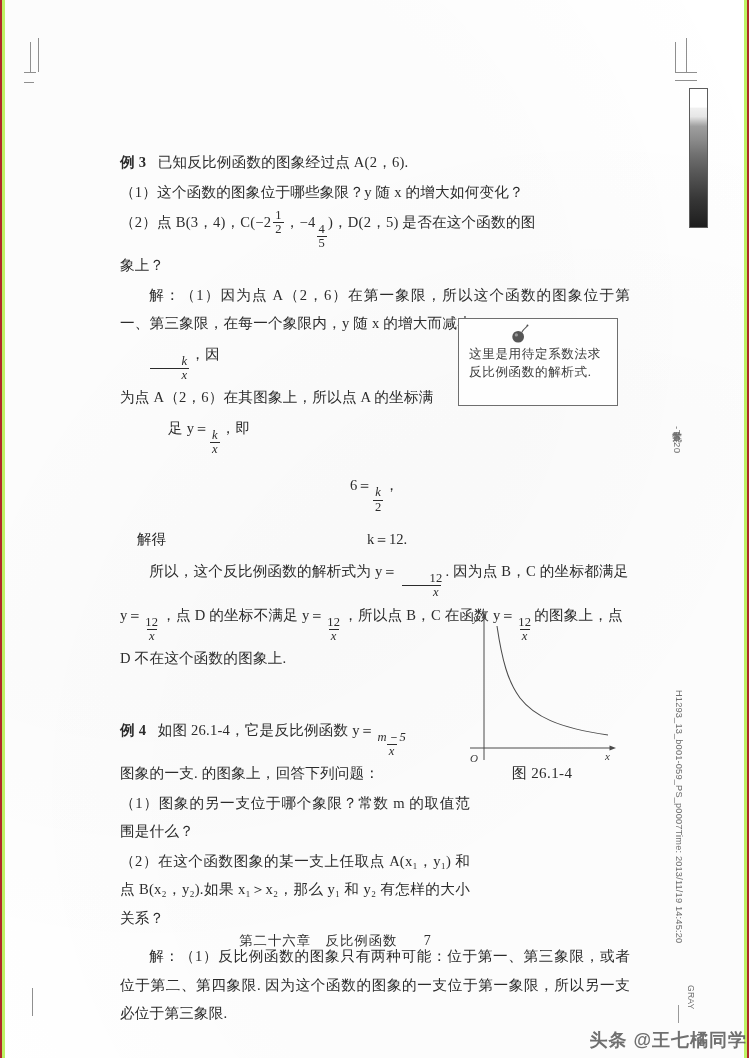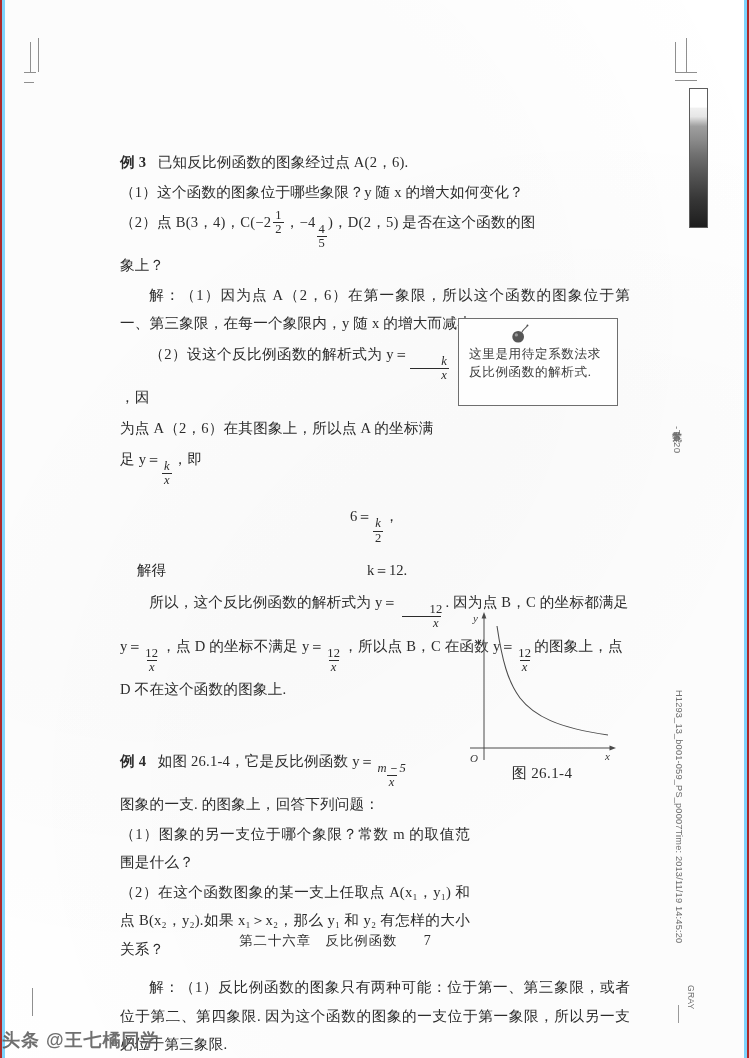--- a/index.html
+++ b/index.html
@@ -13,21 +13,21 @@
     position: relative;
     overflow: hidden;
     font-family: "Liberation Serif", "DejaVu Serif", serif;
     color: #2b2b2b;
   }
 
   
   #page {
     position: absolute;
     inset: 0;
-    background: #7dd3fc;
+    background: #bef264;
     border-left: 2px solid #b02a2a;
     border-right: 2px solid #b02a2a;
     box-sizing: border-box;
   }
   #paper {
     position: absolute;
     left: 3px; right: 3px; top: 0; bottom: 0;
     background: #ffffff;
     background-image:
       radial-gradient(circle at 20% 30%, rgba(0,0,0,0.012) 0 40%, rgba(0,0,0,0) 70%),
@@ -220,21 +220,21 @@
     width: 1px;
     height: 18px;
     background: #9a9a9a;
   }
 
   
   #watermark {
     position: absolute;
     left: 0; right: 0;
     bottom: 6px;
-    text-align: left;
+    text-align: right;
     font-family: "Liberation Sans", sans-serif;
     font-size: 18px;
     font-weight: bold;
     color: #5c5c5c;
     letter-spacing: 1px;
     opacity: 0.88;
   }
   #watermark .at { font-weight: bold; }
 </style>
 </head>
@@ -276,27 +276,27 @@
         </span><span>，−4</span><span class="frac">
           <span class="num">4</span>
           <span class="den">5</span>
         </span><span>)，D(2，5) 是否在这个函数的图</span>
     </p>
     <p class="para">象上？</p>
 
     <p class="para indent">解：（1）因为点 A（2，6）在第一象限，所以这个函数的图象位于第一、第三象限，在每一个象限内，y 随 x 的增大而减小.</p>
 
     <p class="para tight" style="text-indent:2em;width:330px;">
-      <span>（2）设这个反比例函数的解析式为 y＝</span><span class="frac">
+      <span class="frac">
           <span class="num math">k</span>
           <span class="den math">x</span>
         </span><span>，因</span>
     </p>
     <p class="para" style="width:330px;">为点 A（2，6）在其图象上，所以点 A 的坐标满</p>
-    <p class="para tight" style="width:330px;">
+    <p class="para tight" style="width:330px;margin-left:48px;">
       <span>足 y＝</span><span class="frac">
           <span class="num math">k</span>
           <span class="den math">x</span>
         </span><span>，即</span>
     </p>
 
     <div class="eqline wide" style="margin-top:14px;">
       <span>6＝</span><span class="frac">
           <span class="num math">k</span>
           <span class="den">2</span>

